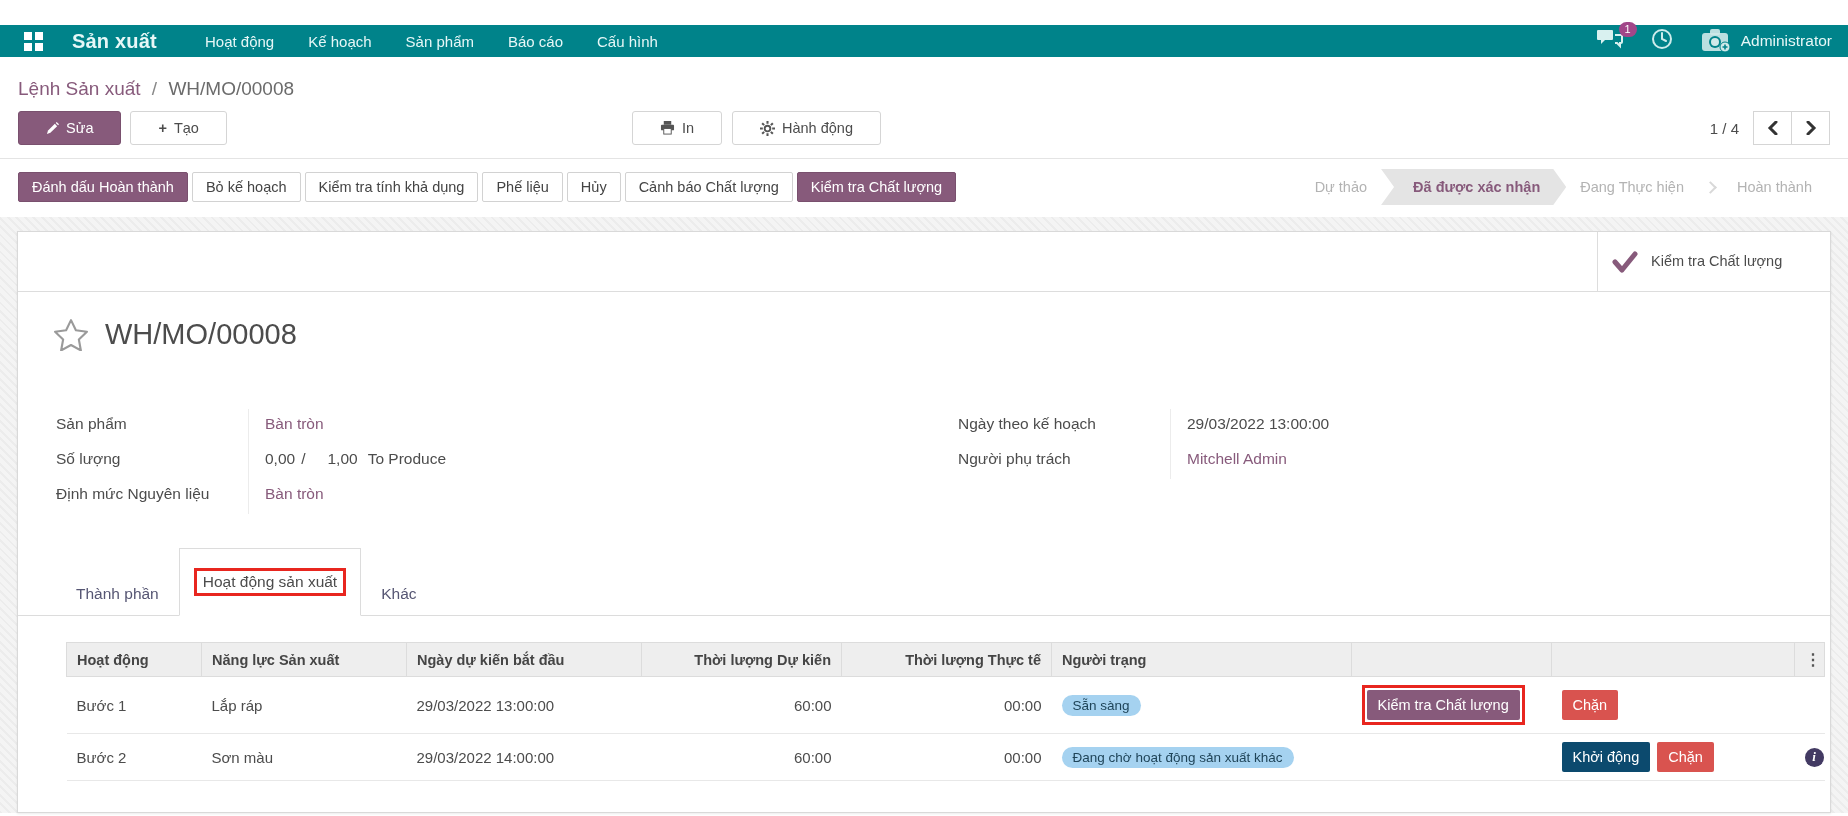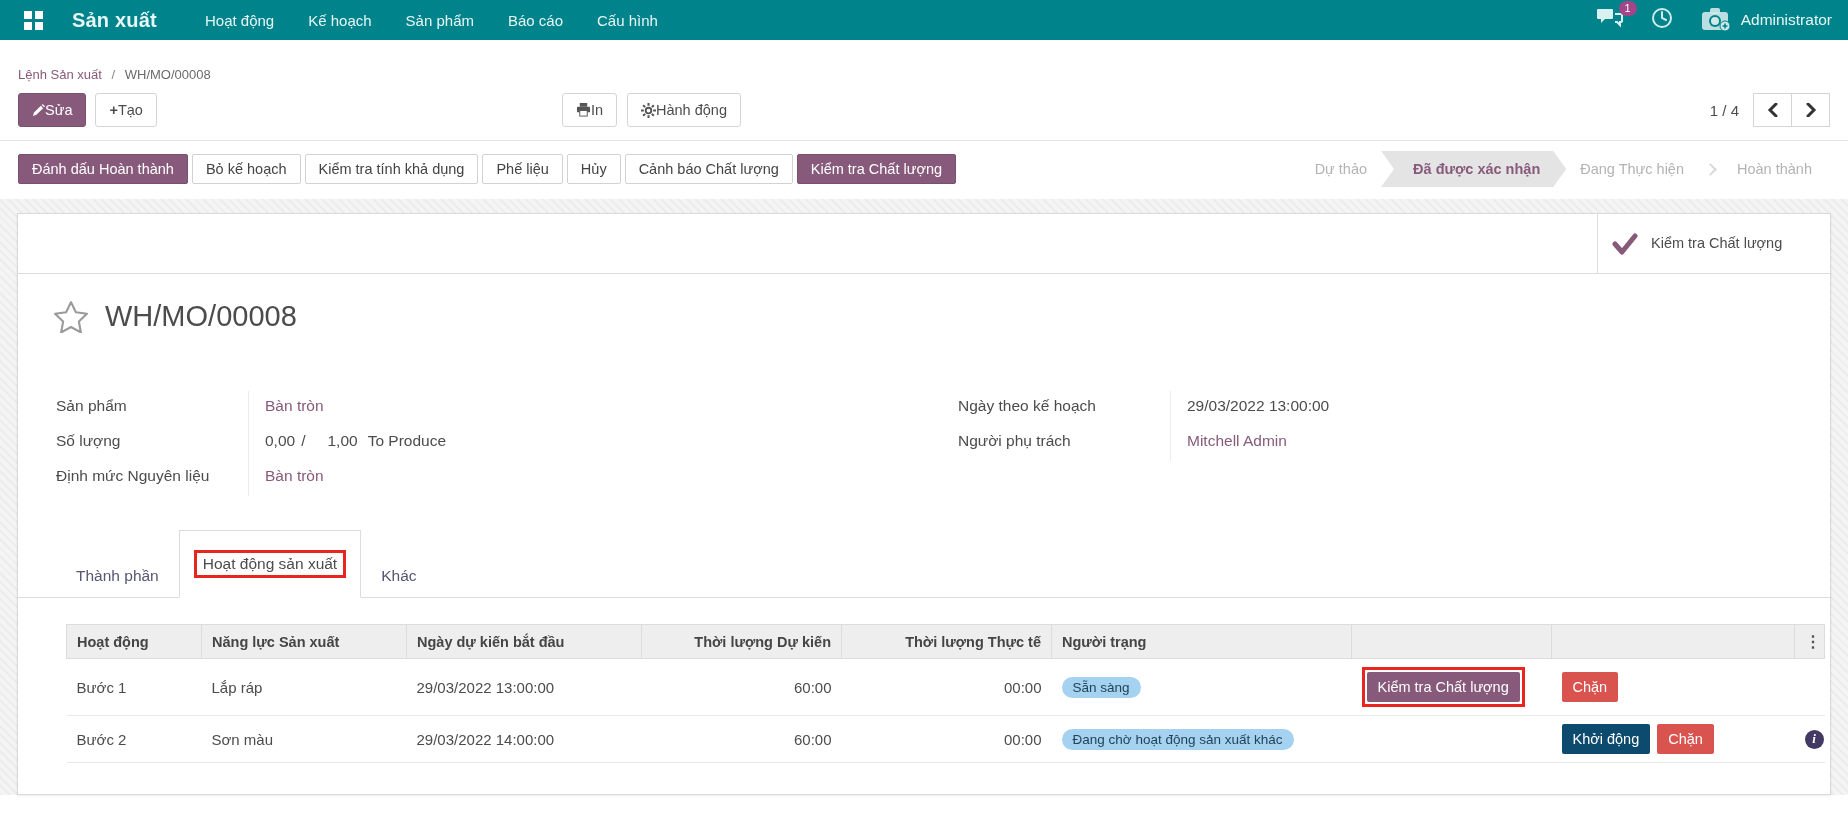--- a/index.html
+++ b/index.html
@@ -1,40 +1,40 @@
 <!DOCTYPE html>
 <html><head>
 <meta charset="utf-8">
 <style>
   * { box-sizing: border-box; margin: 0; padding: 0; }
   html, body { width: 1848px; height: 816px; overflow: hidden;
     font-family: "Liberation Sans", sans-serif; background: #fff; color: #4c4c4c; }
 
   
-  .navbar { height: 40px; background: #00838a; display: flex; align-items: center;
-    padding: 0 16px; color: #e6f7f7; }
+  .navbar { height: 32px; background: #00838a; display: flex; align-items: center;
+    padding: 0 16px; color: #e6f7f7; margin-top: 25px; }
   .apps-btn { width: 34px; height: 34px; display: flex; align-items: center; justify-content: center;
     margin-right: 22px; cursor: pointer; }
   .app-name { font-size: 20px; font-weight: 700; letter-spacing: .2px; margin-right: 48px; }
   .nav-menus { display: flex; gap: 34px; font-size: 15px; }
   .nav-menus span { cursor: pointer; }
   .nav-right { margin-left: auto; display: flex; align-items: center; gap: 28px; }
   .msg-wrap { position: relative; cursor: pointer; }
   .badge-count { position: absolute; top: -7px; right: -14px; background: #a24689; color: #fff;
     font-size: 11px; border-radius: 9px; padding: 1px 6px; line-height: 13px; }
   .user-block { display: flex; align-items: center; gap: 10px; font-size: 15.5px; cursor: pointer; }
 
   
   .control { background: #fff; }
-  .breadcrumb-row { padding: 27px 18px 9px; font-size: 13px; }
+  .breadcrumb-row { padding: 21px 18px 9px; font-size: 19px; }
   .bc-parent { color: #875a7b; cursor: pointer; }
   .bc-sep { color: #888; margin: 0 6px; }
   .bc-current { color: #6b6b6b; }
   .actions-row { display: flex; align-items: center; padding: 2px 18px 13px; }
-  .btn { height: 34px; display: inline-flex; align-items: center; padding: 0 13px;
+  .btn { height: 34px; display: inline-flex; align-items: center; gap: 7px; padding: 0 27px;
     font-size: 14.5px; border-radius: 3px; border: 1px solid #d5d5d5; background: #fff;
     color: #4c4c4c; cursor: pointer; white-space: nowrap; }
   .btn-primary { background: #875a7b; border-color: #79506e; color: #fff; }
   .gap8 { width: 9px; } .spacer { width: 405px; } .gap10 { width: 10px; }
   .pager { margin-left: auto; display: flex; align-items: center; gap: 14px; }
   .pager-text { font-size: 15px; color: #4c4c4c; }
   .pager-btns { display: flex; }
   .pager-btn { width: 39px; height: 34px; background: #fff; border: 1px solid #d5d5d5;
     display: flex; align-items: center; justify-content: center; cursor: pointer; }
   .pager-btn + .pager-btn { margin-left: -1px; }

